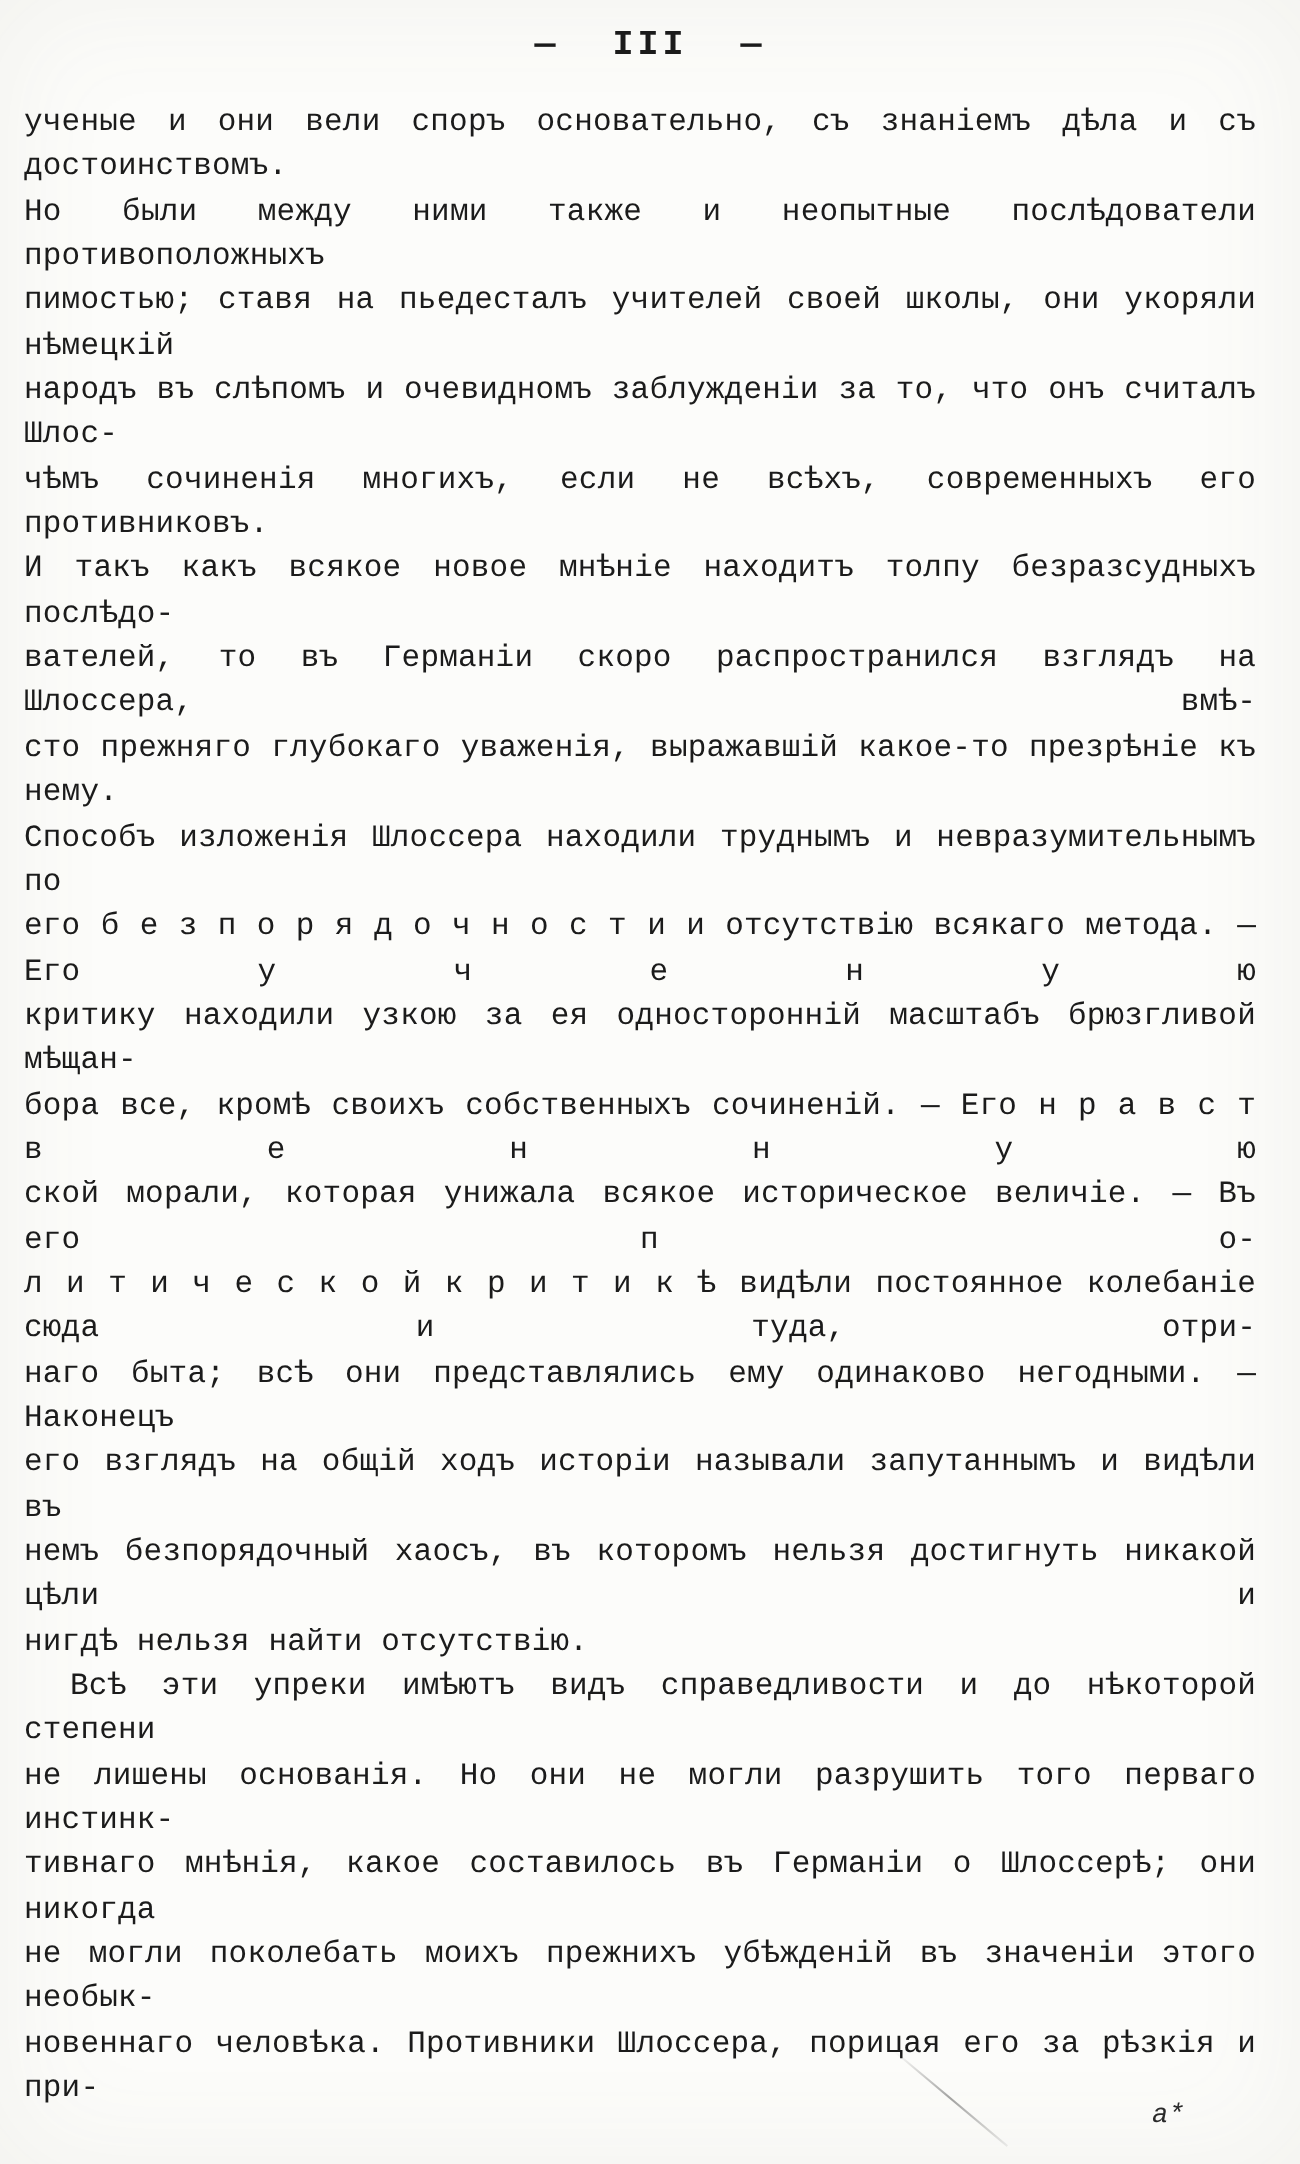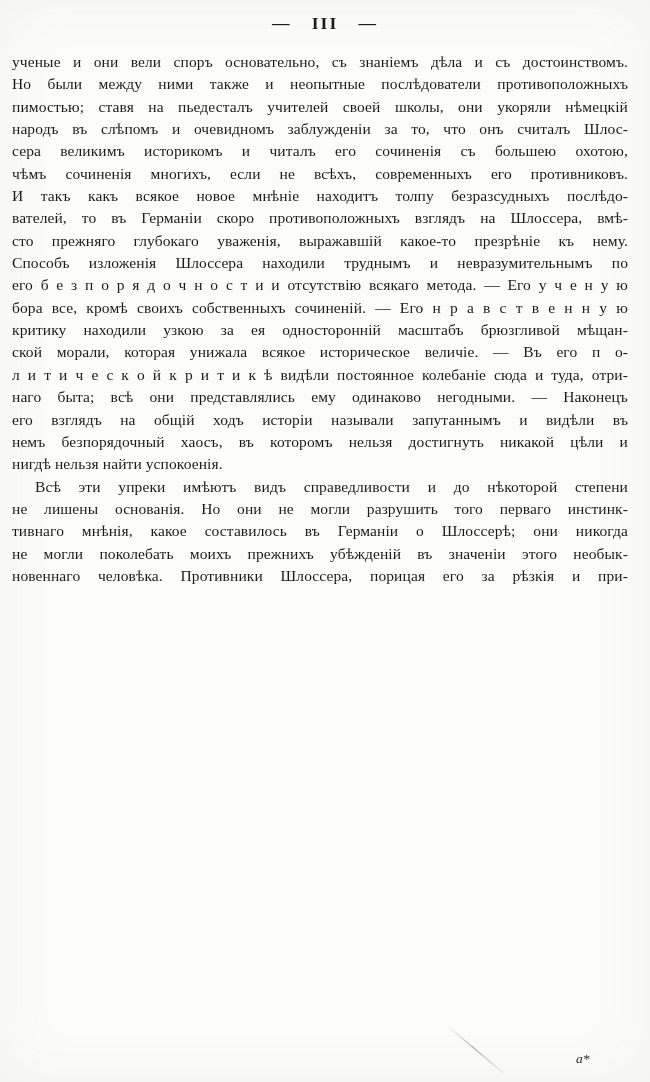--- a/index.html
+++ b/index.html
@@ -7,21 +7,21 @@
     padding: 0;
     background: #e8e8e6;
   }
   .page {
     position: relative;
     width: 650px;
     height: 1082px;
     margin: 0 auto;
     background: var(--paper, #fcfcfa);
     color: var(--ink, #1b1b1b);
-    font-family: Liberation Serif, serif;
+    font-family: Liberation Mono, monospace;
     overflow: hidden;
     box-shadow: inset 0 0 60px rgba(120,110,90,0.07);
   }
   .page-header {
     margin-top: 13px;
     text-align: center;
     font-size: 17.5px;
     letter-spacing: 2px;
     word-spacing: 14px;
     font-weight: bold;
@@ -66,35 +66,34 @@
 <body>
 
 <div class="page" style="--paper: #fcfcfa; --ink: #1b1b1b;">
   <div class="page-header">— III —</div>
 
   <div class="text-block" id="text-block">
       <div class="line">ученые и они вели споръ основательно, съ знаніемъ дѣла и съ достоинствомъ.</div>
       <div class="line">Но были между ними также и неопытные послѣдователи противоположныхъ</div>
       <div class="line">пимостью; ставя на пьедесталъ учителей своей школы, они укоряли нѣмецкій</div>
       <div class="line">народъ въ слѣпомъ и очевидномъ заблужденіи за то, что онъ считалъ Шлос-</div>
-      <div class="line">сера великимъ историкомъ и читалъ его сочиненія съ большею охотою,</div>
       <div class="line">чѣмъ сочиненія многихъ, если не всѣхъ, современныхъ его противниковъ.</div>
       <div class="line">И такъ какъ всякое новое мнѣніе находитъ толпу безразсудныхъ послѣдо-</div>
-      <div class="line">вателей, то въ Германіи скоро противоположныхъ взглядъ на Шлоссера, вмѣ-</div>
+      <div class="line">вателей, то въ Германіи скоро распространился взглядъ на Шлоссера, вмѣ-</div>
       <div class="line">сто прежняго глубокаго уваженія, выражавшій какое-то презрѣніе къ нему.</div>
       <div class="line">Способъ изложенія Шлоссера находили труднымъ и невразумительнымъ по</div>
       <div class="line">его б е з п о р я д о ч н о с т и и отсутствію всякаго метода. — Его у ч е н у ю</div>
+      <div class="line">критику находили узкою за ея односторонній масштабъ брюзгливой мѣщан-</div>
       <div class="line">бора все, кромѣ своихъ собственныхъ сочиненій. — Его н р а в с т в е н н у ю</div>
-      <div class="line">критику находили узкою за ея односторонній масштабъ брюзгливой мѣщан-</div>
       <div class="line">ской морали, которая унижала всякое историческое величіе. — Въ его п о-</div>
       <div class="line">л и т и ч е с к о й  к р и т и к ѣ видѣли постоянное колебаніе сюда и туда, отри-</div>
       <div class="line">наго быта; всѣ они представлялись ему одинаково негодными. — Наконецъ</div>
       <div class="line">его взглядъ на общій ходъ исторіи называли запутаннымъ и видѣли въ</div>
       <div class="line">немъ безпорядочный хаосъ, въ которомъ нельзя достигнуть никакой цѣли и</div>
-      <div class="line last">нигдѣ нельзя найти успокоенія.</div>
+      <div class="line last">нигдѣ нельзя найти отсутствію.</div>
       <div class="line indent">Всѣ эти упреки имѣютъ видъ справедливости и до нѣкоторой степени</div>
       <div class="line">не лишены основанія. Но они не могли разрушить того перваго инстинк-</div>
       <div class="line">тивнаго мнѣнія, какое составилось въ Германіи о Шлоссерѣ; они никогда</div>
       <div class="line">не могли поколебать моихъ прежнихъ убѣжденій въ значеніи этого необык-</div>
       <div class="line">новеннаго человѣка. Противники Шлоссера, порицая его за рѣзкія и при-</div>
     </div>
 
   <div class="scan-scratch"></div>
 
   <div class="signature-mark">а*</div>

